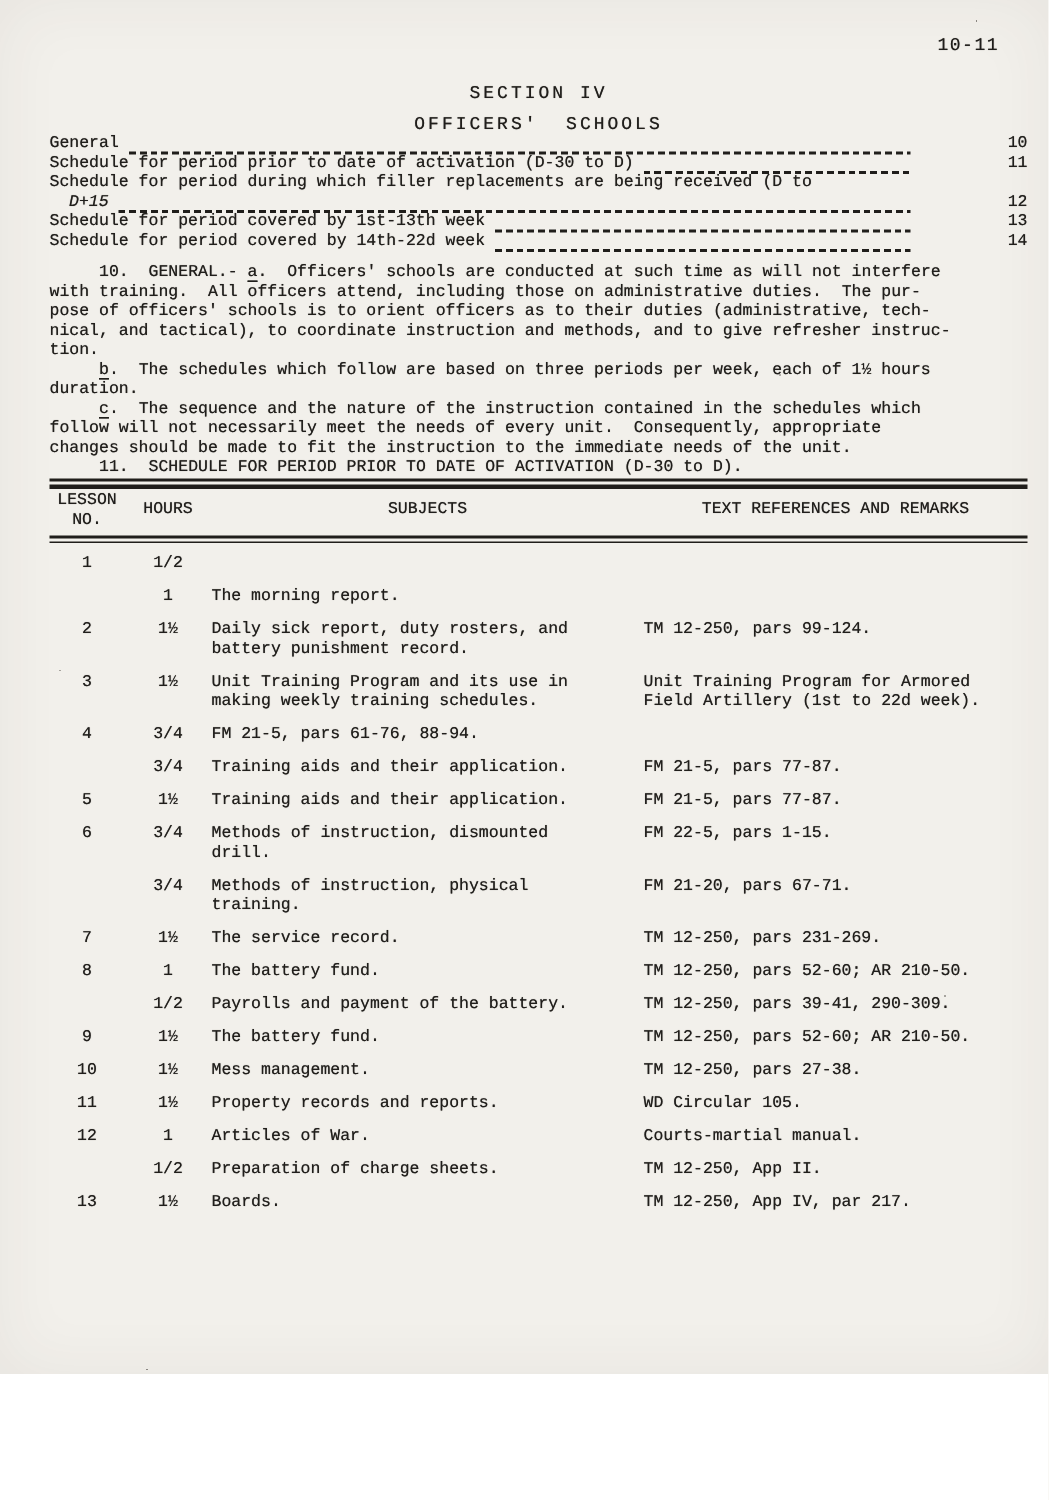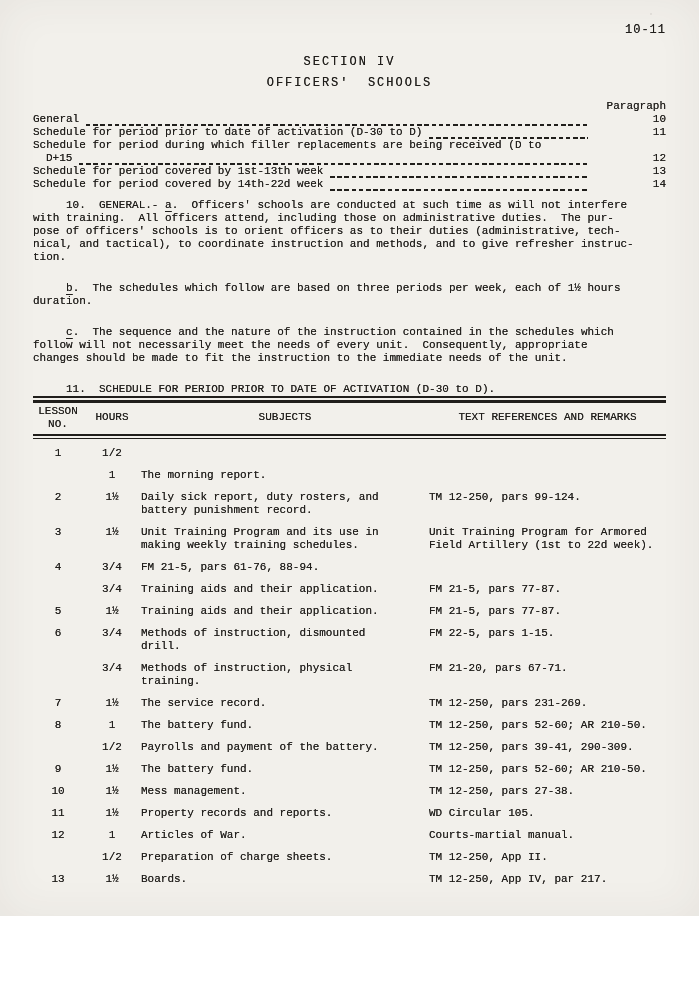--- a/index.html
+++ b/index.html
@@ -17,34 +17,34 @@
       radial-gradient(circle 1px at 630px 664px, #a7a49e 60%, rgba(0,0,0,0) 65%),
       radial-gradient(circle 1px at 520px 250px, #b0ada7 60%, rgba(0,0,0,0) 65%);
     box-shadow:inset 0 0 45px rgba(60,55,45,.06);
     overflow:hidden;
     font-family:"Liberation Mono","DejaVu Sans Mono",monospace;
     font-size:11px;line-height:13px;
     color:var(--ink,#201e1b);
     text-shadow:0 0 .45px rgba(32,30,27,.8);
   }
   .page-ref{position:absolute;top:24px;right:33px;font-size:12px;letter-spacing:1px;}
-  .content{padding:56px 33px 0 33px;}
+  .content{padding:56px 14px 0 33px;}
   .title{text-align:center;font-size:12px;letter-spacing:2px;white-space:pre;}
   .subtitle{text-align:center;font-size:12px;letter-spacing:2px;margin-top:8px;white-space:pre;}
   .toc-heading{text-align:right;margin-top:10px;}
   .toc-entry{display:flex;align-items:flex-end;}
   .toc-label{white-space:pre;}
-  .toc-indent{padding-left:13px;}
+  .toc-indent{padding-left:13px;font-style:italic;}
   .toc-leader{
     flex:1;height:2px;margin:6px 6px 0 7px;
     background:repeating-linear-gradient(90deg,currentColor 0 4.5px,rgba(0,0,0,0) 4.5px 7.2px);
   }
   .toc-num{width:72px;text-align:right;}
   .paras{margin-top:8px;}
-  .para{white-space:pre-wrap;margin-top:18px;}
+  .para{white-space:pre-wrap;margin-top:0;}
   .para:first-child{margin-top:0;}
   .u-letter{text-decoration:underline;text-underline-offset:2.5px;}
   .sched{}
   .dbl .ln{display:block;background:var(--ink,#201e1b);}
   .dbl-top .ln-a{height:1.5px;}
   .dbl-top .ln-b{height:3px;margin-top:2px;}
   .dbl-bot .ln-a{height:2.5px;}
   .dbl-bot .ln-b{height:1px;margin-top:2px;}
   .t-head{display:grid;grid-template-columns:50px 58px 288px 1fr;align-items:center;padding:2px 0 3px 0;}
   .t-head .h{text-align:center;white-space:pre-line;}
@@ -58,21 +58,20 @@
 </head>
 <body>
 
 <div class="page">
   <div class="page-ref">10-11</div>
 
   <div class="content">
     <div class="title">SECTION IV</div>
     <div class="subtitle">OFFICERS'  SCHOOLS</div>
 
-    <div class="toc-heading">Paragraph</div>
     <div class="toc-entries">
         <div class="toc-entry">
           <span class="toc-label">General</span>
           <span class="toc-leader"></span>
           <span class="toc-num">10</span>
         </div>
         <div class="toc-entry">
           <span class="toc-label">Schedule for period prior to date of activation (D-30 to D)</span>
           <span class="toc-leader"></span>
           <span class="toc-num">11</span>

